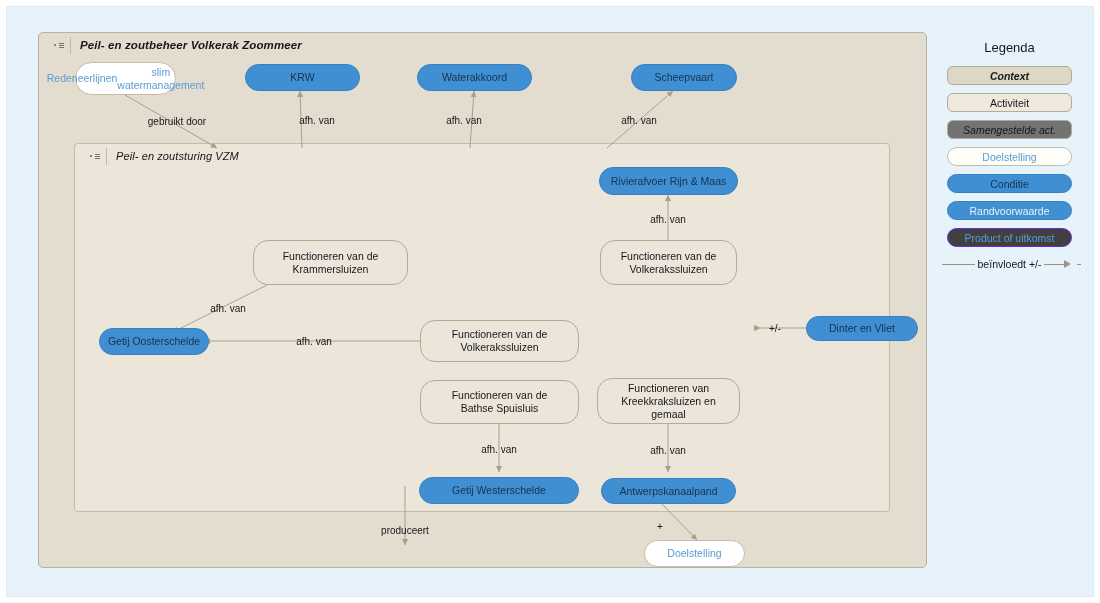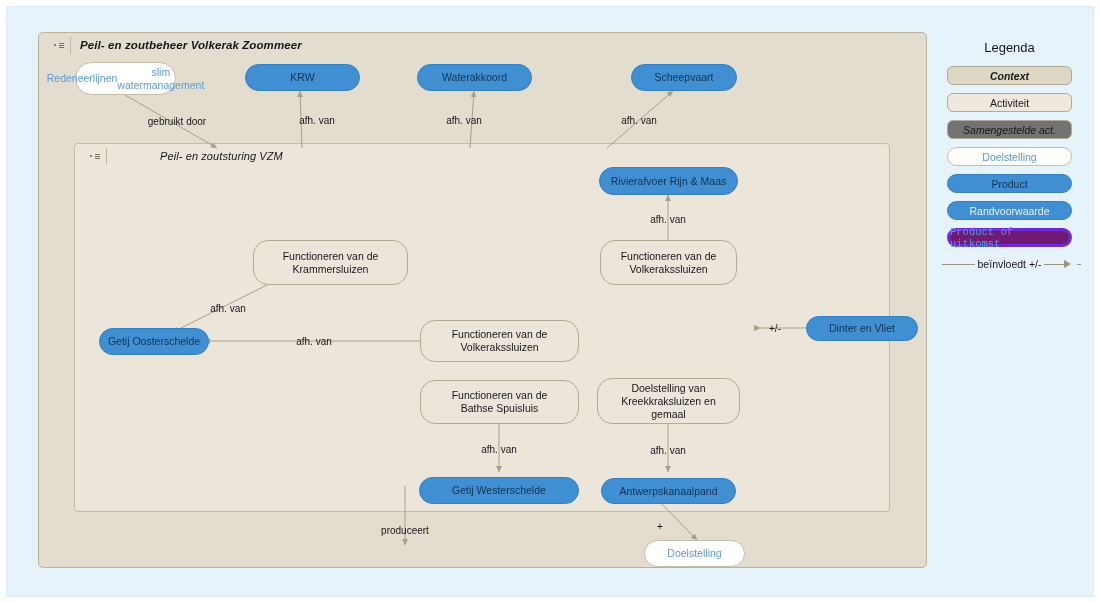--- a/index.html
+++ b/index.html
@@ -41,21 +41,21 @@
     margin-left:7px;height:16px;
   }
   .grip .dot{width:2px;height:2px;border-radius:50%;background:#6b6656;}
   .grip .bars{display:flex;flex-direction:column;justify-content:center;gap:1px;height:11px;}
   .grip .bars i{display:block;width:5px;height:1px;background:#7a7464;}
   .vdiv{width:1px;height:17px;background:#c0b9a6;margin:0 9px 0 6px;}
   .ctx-title{
     font-style:italic;font-weight:bold;font-size:11.5px;color:#17171a;
     letter-spacing:.1px;white-space:nowrap;
   }
-  .ctx-inner .ctx-title{font-weight:normal;font-size:11px;margin-left:44px;}
+  .ctx-inner .ctx-title{font-weight:normal;font-size:11px;}
 
   
   .node{
     position:absolute;box-sizing:border-box;
     display:flex;align-items:center;justify-content:center;text-align:center;
     font-size:10.5px;line-height:13px;color:#17171a;
     padding:2px 6px;
   }
   .activity{
     background:#ece5da;border:1px solid #b3ab95;border-radius:15px;
@@ -86,21 +86,21 @@
     height:19px;margin:0 auto 8px auto;width:125px;
     display:flex;align-items:center;justify-content:center;
     font-size:10.5px;box-sizing:border-box;
   }
   .lg-context{background:#ddd7c6;border:1px solid #b3ab95;border-radius:6px;font-style:italic;font-weight:bold;color:#17171a;}
   .lg-activity{background:#efe9dd;border:1px solid #b3ab95;border-radius:6px;color:#17171a;}
   .lg-composite{background:#737373;border:1px solid #b3ab95;border-radius:6px;font-style:italic;color:#17171a;}
   .lg-goal{background:#fdfdfa;border:1px solid #c6bda6;border-radius:999px;color:#5b9bd5;}
   .lg-cond{background:#3f8fd2;border:1px solid #3580c0;border-radius:999px;color:#16334f;}
   .lg-pre{background:#3f8fd2;border:1px solid #3580c0;border-radius:999px;color:#e9f2fa;}
-  .lg-product{background:#701a75;border:3px solid #6d28d9;border-radius:999px;color:#5b9bd5;font-family:Liberation Mono, monospace;}
+  .lg-product{background:#404040;border:1px solid #6d28d9;border-radius:999px;color:#5b9bd5;}
   .lg-line{
     position:relative;width:135px;height:18px;margin:2px auto 0 auto;
     display:flex;align-items:center;justify-content:center;
   }
   .lg-line .bar{position:absolute;left:0;top:9px;width:133px;height:1px;background:#9c9480;}
   .lg-line .tip{
     position:absolute;right:0;top:5px;width:0;height:0;
     border-top:4px solid transparent;border-bottom:4px solid transparent;border-left:7px solid #9c9480;
   }
   .lg-line span{position:relative;background:#e6f3fb;padding:0 3px;font-size:10.5px;color:#17171a;}
@@ -222,21 +222,21 @@
     <span>Functioneren van de</span>
     <span>Volkerakssluizen</span>
   </div>
 
   <div class="node activity" style="left:413px;top:373px;width:159px;height:44px;flex-direction:column;">
     <span>Functioneren van de</span>
     <span>Bathse Spuisluis</span>
   </div>
 
   <div class="node activity" style="left:590px;top:371px;width:143px;height:46px;flex-direction:column;">
-    <span>Doelstelling van</span>
+    <span>Functioneren van</span>
     <span>Kreekkraksluizen en gemaal</span>
   </div>
 
   <div class="node cond" style="left:92px;top:321px;width:110px;height:27px">Getij Oosterschelde</div>
 
   <div class="node cond" style="left:412px;top:470px;width:160px;height:27px">Getij Westerschelde</div>
 
   <div class="node cond" style="left:799px;top:309px;width:112px;height:25px">Dinter en Vliet</div>
 
   <div class="node cond" style="left:594px;top:471px;width:135px;height:26px">Antwerpskanaalpand</div>
@@ -244,21 +244,21 @@
 
   <div class="node goal" style="left:637px;top:533px;width:101px;height:27px">Doelstelling</div>
 
   <div class="legend">
     <div class="legend-title">Legenda</div>
 
     <div class="lg lg-context">Context</div>
     <div class="lg lg-activity">Activiteit</div>
     <div class="lg lg-composite">Samengestelde act.</div>
     <div class="lg lg-goal">Doelstelling</div>
-    <div class="lg lg-cond">Product</div>
+    <div class="lg lg-cond">Conditie</div>
     <div class="lg lg-pre">Randvoorwaarde</div>
     <div class="lg lg-product">Product of uitkomst</div>
 
     <div class="lg-line">
       <span class="bar"></span>
       <span class="tip"></span>
       <span>beïnvloedt +/-</span>
     </div>
   </div>
 

